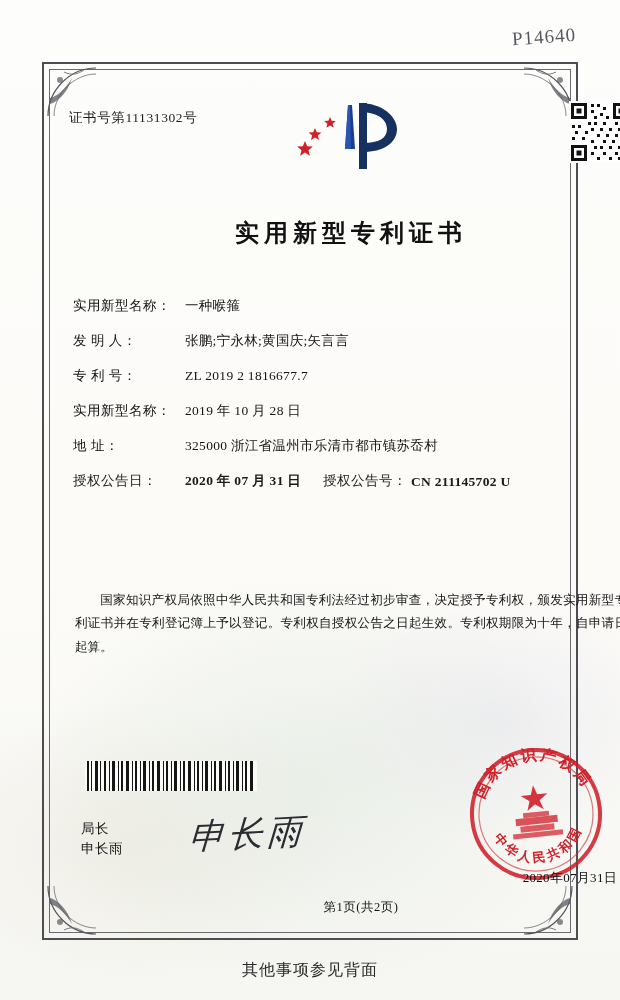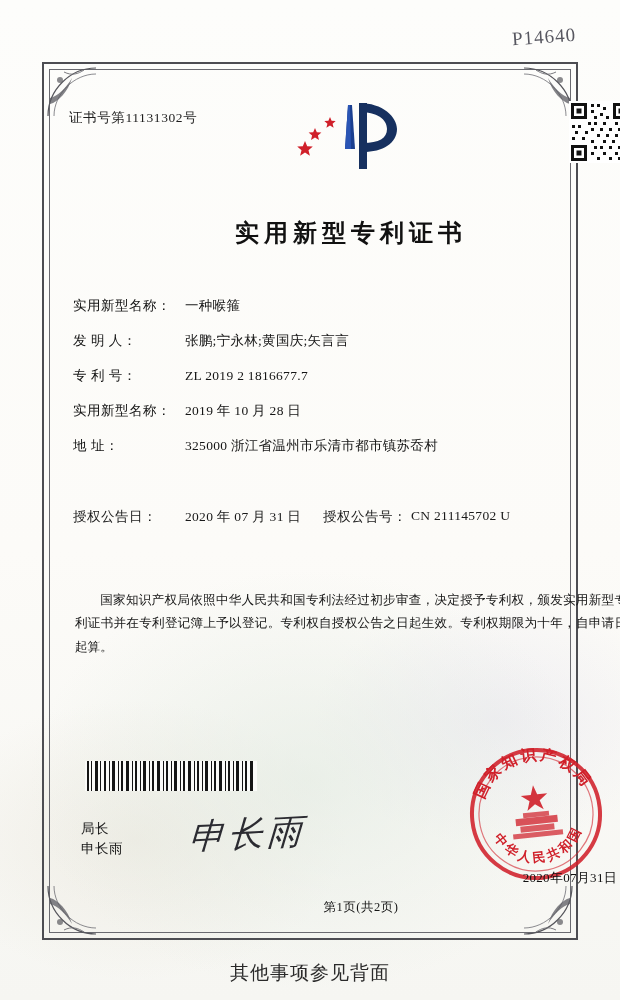--- a/index.html
+++ b/index.html
@@ -145,25 +145,25 @@
     flex: 1 1 auto;
     letter-spacing: .3px;
   }
   .field-row2 {
     display: flex;
     align-items: baseline;
     margin-bottom: 17.5px;
     font-size: 13.5px;
   }
   .f2-left { display:flex; align-items: baseline; width: 250px; }
-  .f2-right { display:flex; align-items: flex-start; margin-top: 36px; }
+  .f2-right { display:flex; align-items: flex-end; }
   .f2-lab { white-space: nowrap; letter-spacing: .5px; }
   .f2-lab.l1 { width: 112px; flex: 0 0 112px; }
   .f2-lab.l2 { width: 88px; flex: 0 0 88px; }
-  .f2-val { letter-spacing: .3px; }
+  .f2-val { letter-spacing: .3px; font-weight: bold; }
 
   .paragraphs {
     position: absolute;
     left: 26px;
     right: 26px;
     top: 520px;
     font-size: 12.6px;
     line-height: 1.85;
     color: #161616;
     text-align: justify;
@@ -233,21 +233,21 @@
     color: #161616;
     letter-spacing: .5px;
     padding-left: 20px;
   }
 
   .footer-note {
     position: absolute;
     left: 0; right: 0;
     top: 960px;
     text-align: center;
-    font-size: 19px;
+    font-size: 16px;
     color: #2a2a2a;
     letter-spacing: 1px;
   }
 </style>
 </head>
 <body>
 
 <div class="page">
 
   <div class="hand-mark">P14640</div>

